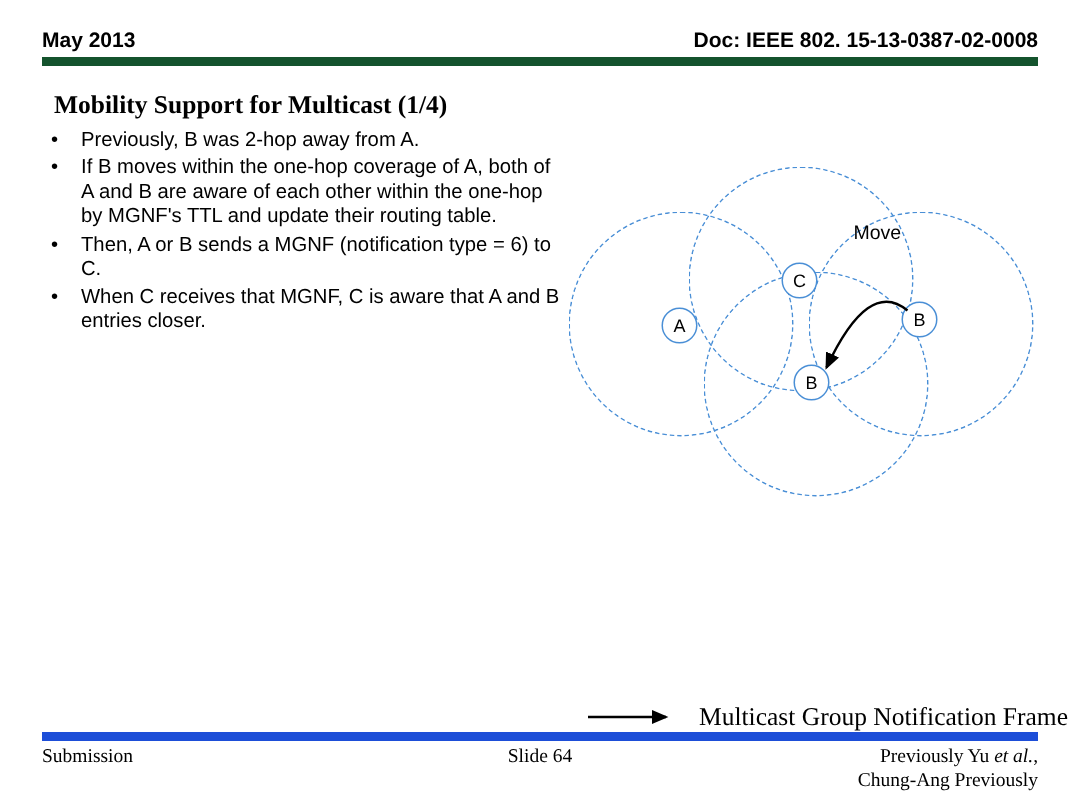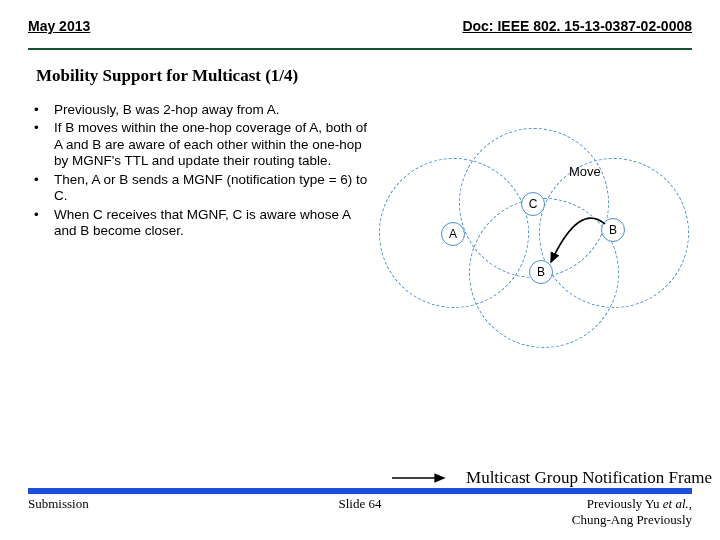--- a/index.html
+++ b/index.html
@@ -1,22 +1,22 @@
 <!DOCTYPE html>
 <html><head>
 <meta charset="utf-8">
 <style>
   * { box-sizing: border-box; margin: 0; padding: 0; }
   html, body { width: 720px; height: 540px; font-family: Arial, Helvetica, sans-serif; background: #fff; color: #000; }
   .page { width: 720px; height: 540px; position: relative; padding: 18px 28px 14px 28px; }
-  .header { border-bottom: 2px solid #14532d; display: flex; justify-content: space-between; padding-bottom: 14px; text-decoration: underline; }
+  .header { border-bottom: 6px solid #14532d; display: flex; justify-content: space-between; padding-bottom: 4px; }
   .hdr-left { font-weight: bold; font-size: 14px; }
   .hdr-right { font-weight: bold; font-size: 14px; }
   .title { font-family: "Times New Roman", Times, serif; font-weight: bold; font-size: 17px; margin-top: 16px; margin-left: 8px; }
-  .body { display: flex; margin-top: 16px; }
+  .body { display: flex; margin-top: 5px; }
   .bullets { width: 345px; font-size: 13.5px; line-height: 1.22; }
   .bullets ul { list-style: none; padding-left: 0; }
   .bullets > ul > li { position: relative; padding-left: 26px; margin-bottom: 2px; }
   .bullets > ul > li::before { content: "•"; position: absolute; left: 6px; top: 0; }
   .bullets ul ul { list-style: none; margin-top: 2px; }
   .bullets ul ul li { position: relative; padding-left: 22px; margin-bottom: 2px; }
   .bullets ul ul li::before { content: "–"; position: absolute; left: 6px; top: 0; }
   .diagram { position: relative; flex: 1; height: 280px; }
   .dcircle { position: absolute; border: 1.5px dashed #4a8fd6; border-radius: 50%; }
   .node { position: absolute; width: 24px; height: 24px; border-radius: 50%; border: 1.5px solid #4a8fd6; background: #fff; display: flex; align-items: center; justify-content: center; font-size: 12px; }
@@ -40,21 +40,21 @@
   </div>
 
   <div class="title">Mobility Support for Multicast (1/4)</div>
 
   <div class="body">
     <div class="bullets">
       <ul>
         <li><span>Previously, B was 2-hop away from A.</span></li>
         <li><span>If B moves within the one-hop coverage of A, both of A and B are aware of each other within the one-hop by MGNF's TTL and update their routing table.</span></li>
         <li><span>Then, A or B sends a MGNF (notification type = 6) to C.</span></li>
-        <li><span>When C receives that MGNF, C is aware whose A and B become closer.</span>
+        <li><span>When C receives that MGNF, C is aware that A and B entries closer.</span>
           <ul>
           </ul>
         </li>
       </ul>
     </div>
 
     <div class="diagram">
 
       <div class="dcircle" style="left:6px;  top:56px; width:150px; height:150px;"></div>
       <div class="dcircle" style="left:86px; top:26px; width:150px; height:150px;"></div>

